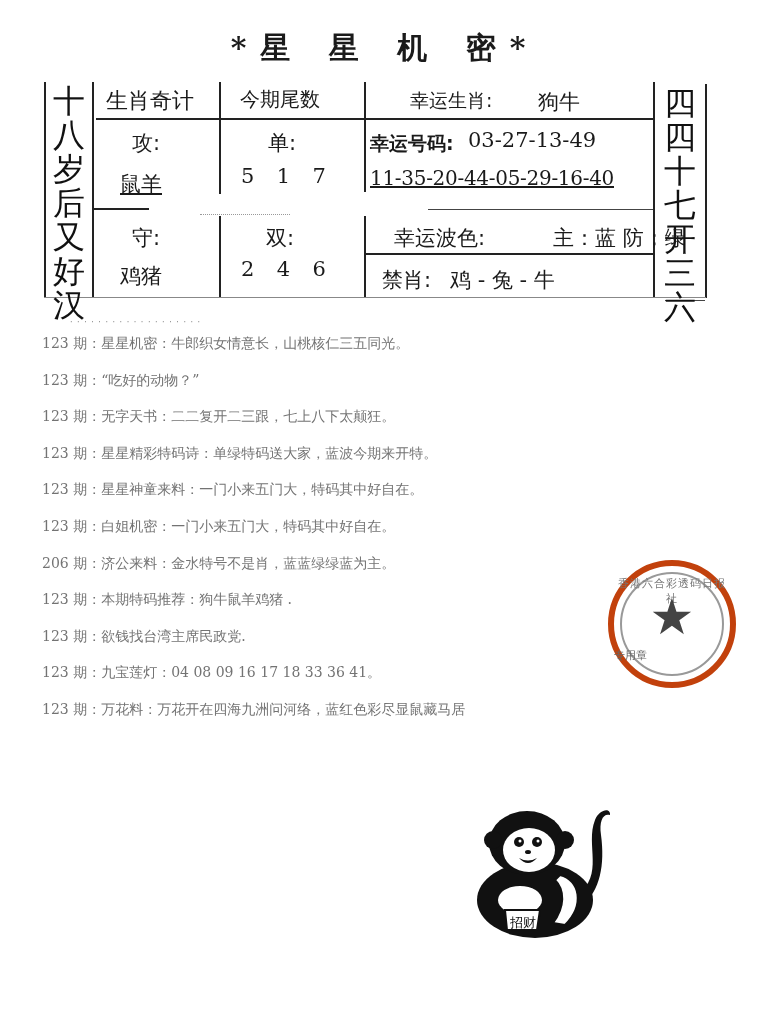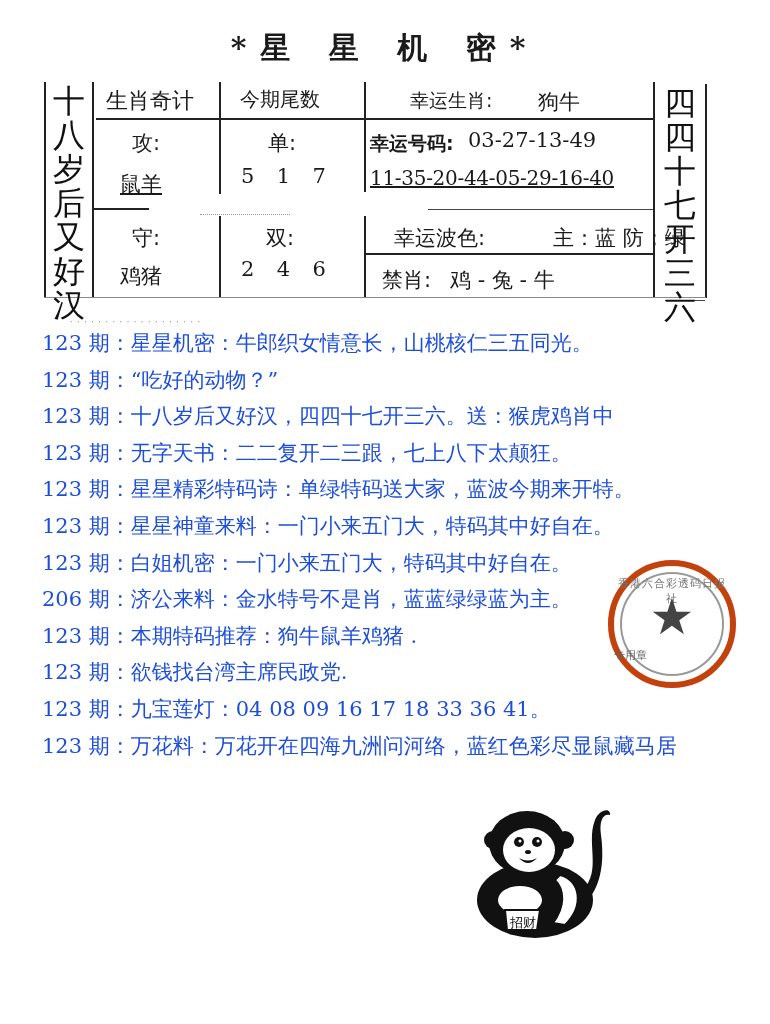--- a/index.html
+++ b/index.html
@@ -18,22 +18,22 @@
   .dotted { position: absolute; height: 0; border-top: 1px dotted #999; }
   .cell { position: absolute; font-size: 21px; white-space: nowrap; font-family: "DejaVu Sans", sans-serif; color: #1a1a1a; }
   .serif { font-family: "DejaVu Serif", serif; }
   .vert {
     position: absolute; font-size: 32px; line-height: 34px; width: 40px; text-align: center;
     font-family: "DejaVu Sans", sans-serif; color: #111;
   }
   .vert span { display: block; }
   .lines { position: absolute; left: 42px; top: 325px; }
   .line {
-    font-size: 21px; height: 36.6px; line-height: 36.6px; white-space: nowrap;
-    font-family: "DejaVu Serif", serif; color: #1d4ed8;
+    font-size: 14px; height: 36.6px; line-height: 36.6px; white-space: nowrap;
+    font-family: "DejaVu Serif", serif; color: #737373;
   }
   .stamp {
     position: absolute; left: 608px; top: 560px; width: 128px; height: 128px; border-radius: 50%;
     border: 6px solid #c2410c; box-sizing: border-box; background: rgba(255,255,255,0.25);
   }
   .stamp .inner {
     position: absolute; left: 6px; top: 6px; right: 6px; bottom: 6px; border-radius: 50%;
     border: 2px solid #999;
   }
   .stamp .star { position: absolute; left: 0; top: 22px; width: 100%; text-align: center; font-size: 50px; color: #444; font-family: "DejaVu Sans", sans-serif; }
@@ -108,21 +108,20 @@
   <div class="cell" style="left:508px; top:224px;margin-left:45px;">主：蓝 防；绿</div>
   <div class="cell" style="left:382px; top:266px;">禁肖:</div>
   <div class="cell" style="left:450px; top:266px; white-space:pre;">鸡 - 兔 - 牛</div>
 </div>
 
 <div class="scan-dots">· · · · · · · · · · · · · · · · · · ·</div>
 
 <div class="lines">
   <div class="line">123 期：星星机密：牛郎织女情意长，山桃核仁三五同光。</div>
   <div class="line">123 期：“吃好的动物？”</div>
-  <div class="line">123 期：十八岁后又好汉，四四十七开三六。送：猴虎鸡肖中</div>
   <div class="line">123 期：无字天书：二二复开二三跟，七上八下太颠狂。</div>
   <div class="line">123 期：星星精彩特码诗：单绿特码送大家，蓝波今期来开特。</div>
   <div class="line">123 期：星星神童来料：一门小来五门大，特码其中好自在。</div>
   <div class="line">123 期：白姐机密：一门小来五门大，特码其中好自在。</div>
   <div class="line">206 期：济公来料：金水特号不是肖，蓝蓝绿绿蓝为主。</div>
   <div class="line">123 期：本期特码推荐：狗牛鼠羊鸡猪 .</div>
   <div class="line">123 期：欲钱找台湾主席民政党.</div>
   <div class="line">123 期：九宝莲灯：04  08  09  16  17  18  33  36  41。</div>
   <div class="line">123 期：万花料：万花开在四海九洲问河络，蓝红色彩尽显鼠藏马居</div>
 </div>

